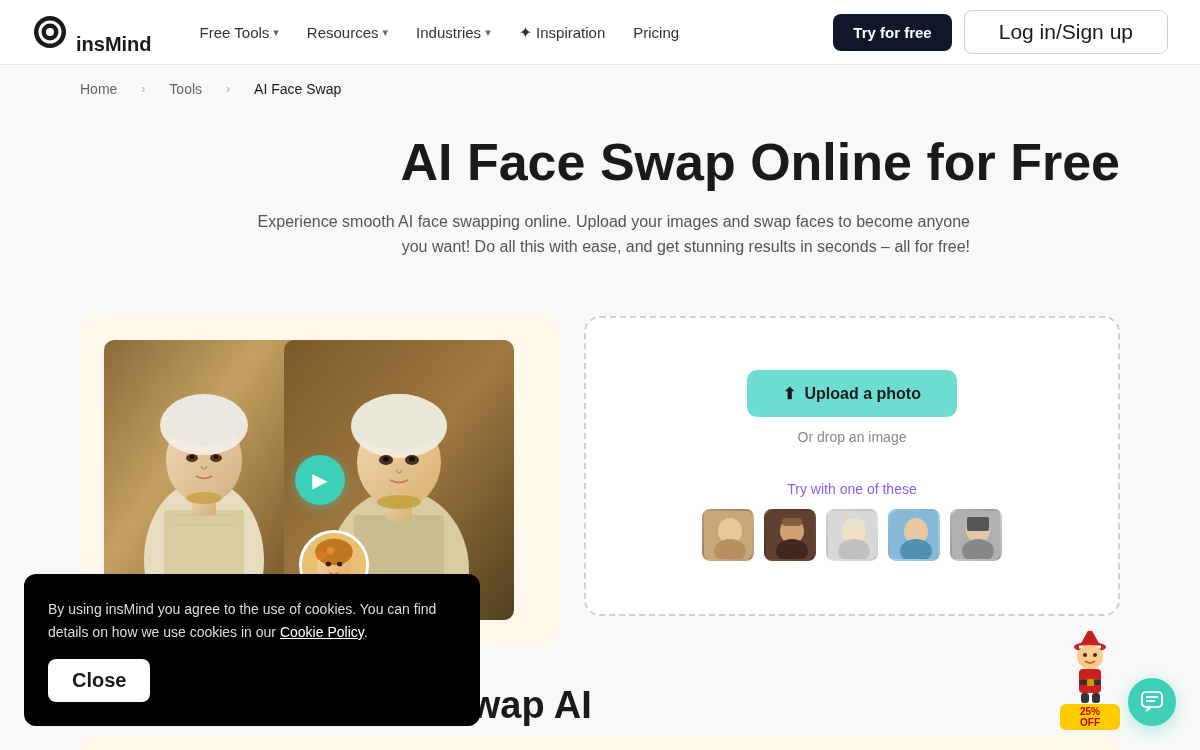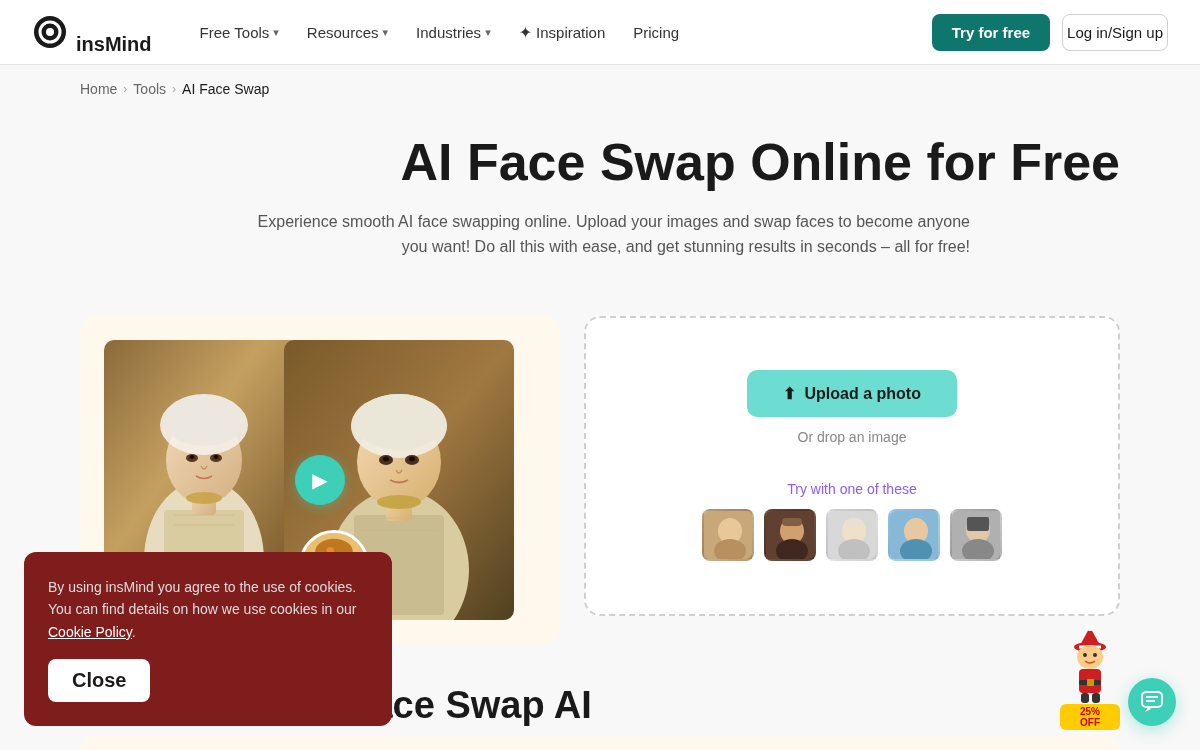--- a/index.html
+++ b/index.html
@@ -52,46 +52,46 @@
       transition: background 0.15s;
     }
     .nav-chevron { font-size: 11px; color: #666; }
     .nav-sparkle { font-size: 16px; }
     .navbar-actions {
       display: flex;
       align-items: center;
       gap: 12px;
     }
     .btn-try {
-      background: #0f766e;
+      background: #0f172a;
       color: #fff;
       border: none;
       padding: 10px 20px;
       border-radius: 8px;
       font-size: 15px;
       font-weight: 600;
       cursor: pointer;
     }
     .btn-login {
       background: #fff;
       color: #1a1a1a;
       border: 1.5px solid #d0d0d0;
-      padding: 9px 4px;
+      padding: 9px 34px;
       border-radius: 8px;
-      font-size: 15px;
+      font-size: 21px;
       font-weight: 500;
       cursor: pointer;
     }
 
     
     .breadcrumb {
       padding: 16px 80px;
       display: flex;
       align-items: center;
-      gap: 6px;
+      gap: 24px;
       font-size: 14px;
       color: #666;
     }
     .breadcrumb a { color: #666; text-decoration: none; }
     .breadcrumb-sep { color: #aaa; font-size: 12px; }
     .breadcrumb-current { color: #1a1a1a; font-weight: 500; }
 
     
     .hero {
       text-align: right;
@@ -245,25 +245,25 @@
     .sample-bg-2 { background: linear-gradient(135deg, #705040, #503020); }
     .sample-bg-3 { background: linear-gradient(135deg, #e0e0e0, #c0c0c0); }
     .sample-bg-4 { background: linear-gradient(135deg, #a8d0e8, #80b0d0); }
     .sample-bg-5 { background: linear-gradient(135deg, #ccc, #999); }
 
     
     .cookie-banner {
       position: fixed;
       bottom: 24px;
       left: 24px;
-      background: #7f1d1d;
+      background: #000000;
       color: #fff;
       border-radius: 12px;
       padding: 24px;
-      width: 368px;
+      width: 456px;
       z-index: 1000;
     }
     .cookie-text {
       font-size: 14px;
       line-height: 1.6;
       color: #ddd;
       margin-bottom: 16px;
     }
     .cookie-link {
       color: #fff;

